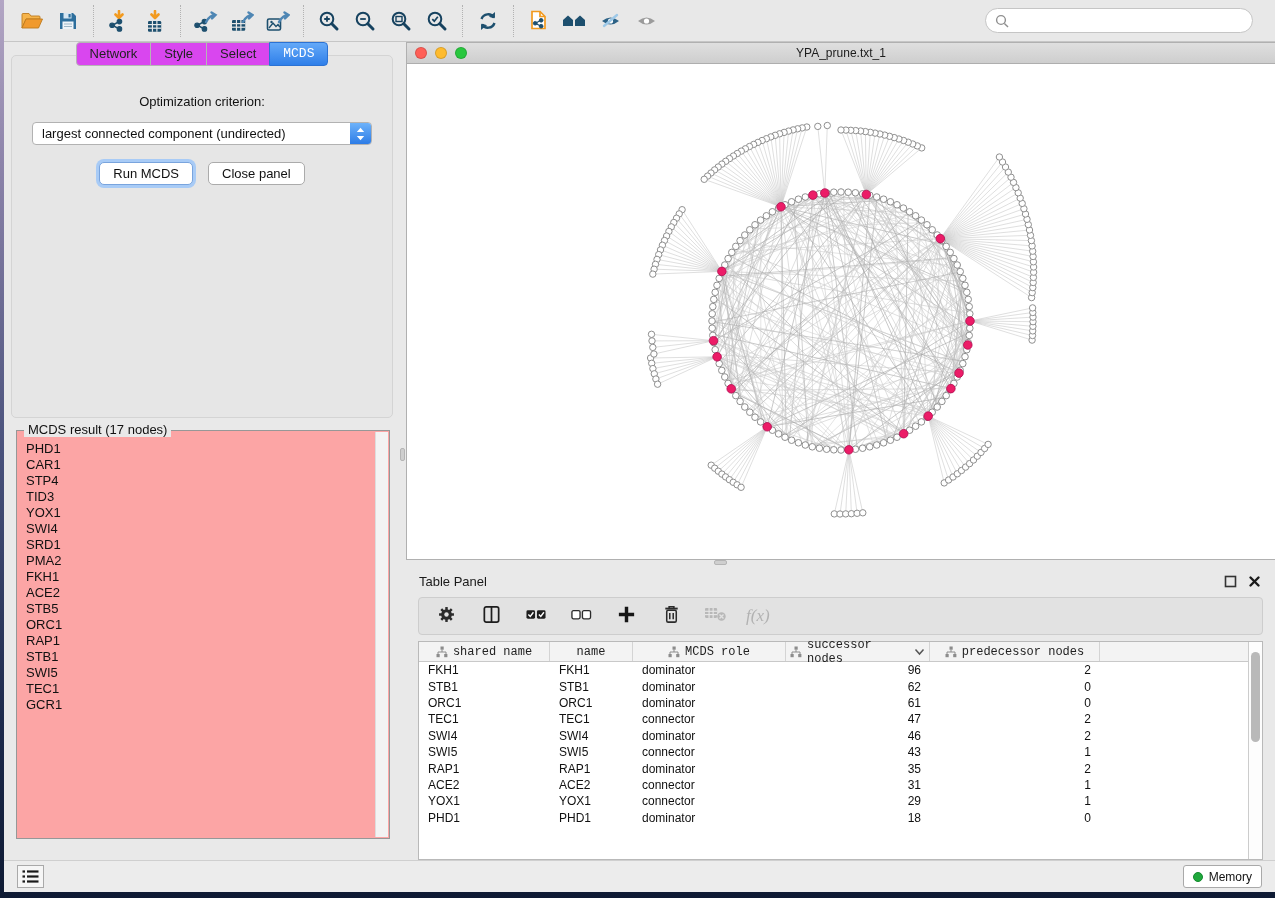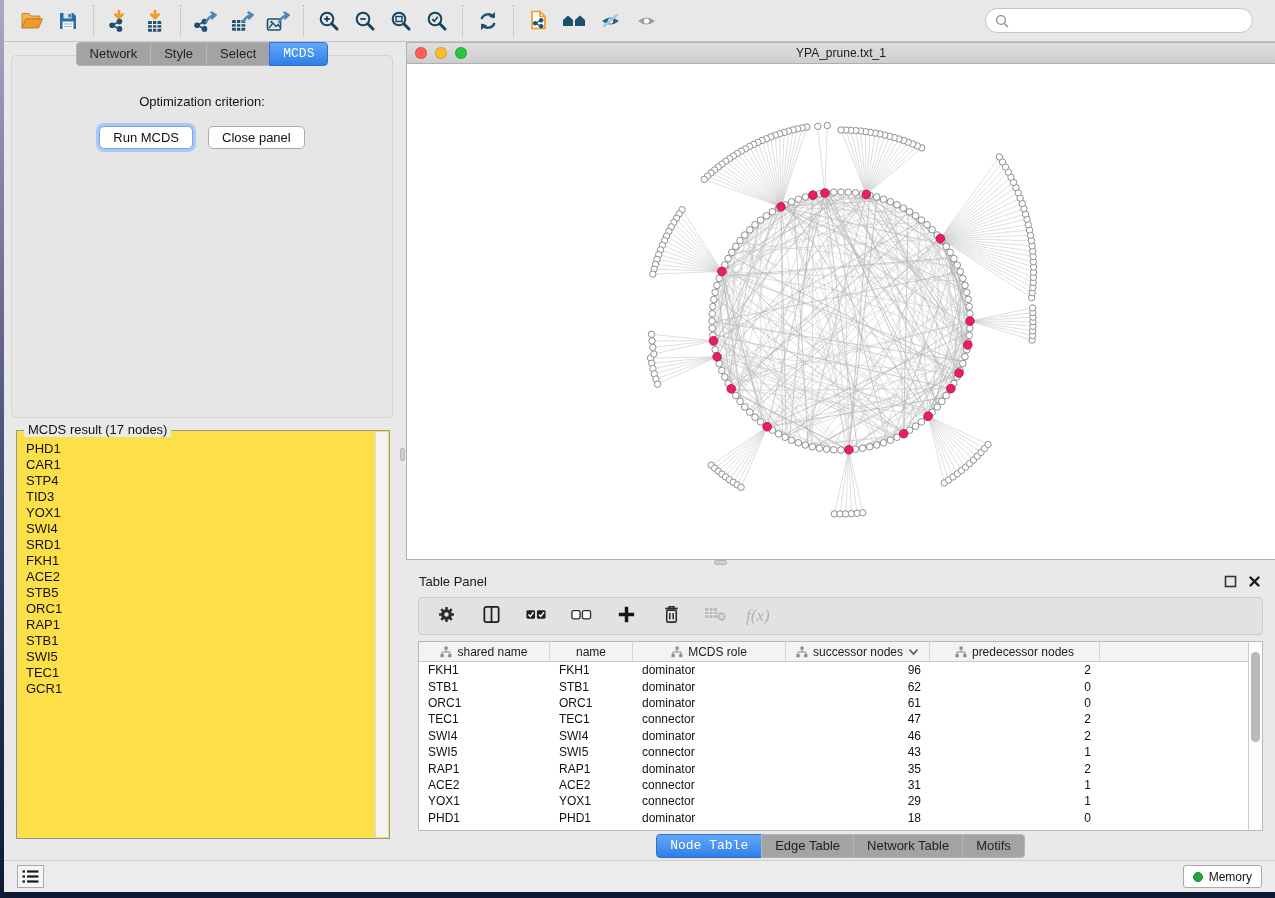--- a/index.html
+++ b/index.html
@@ -27,42 +27,42 @@
   .main { flex:1; display:flex; min-height:0; }
 
   
   .left-col { width:396px; flex:none; display:flex; flex-direction:column; min-height:0; }
   .panel-header { height:30px; display:flex; align-items:center; padding:0 13px;
     font-size:13px; color:#1a1a1a; flex:none; }
   .win-btns { margin-left:auto; display:flex; gap:9px; align-items:center; }
   .win-btn { width:15px; height:15px; display:flex; align-items:center; justify-content:center; }
 
   .cp-tabs { display:flex; justify-content:center; position:relative; z-index:2; flex:none; }
-  .cp-tab { font-size:13px; padding:3px 13px 4px; background:#a3a3a3; border:1px solid #b5b5b5;
+  .cp-tab { font-size:13px; padding:3px 13px 4px; background:#d946ef; border:1px solid #b5b5b5;
     margin-left:-1px; color:#222; }
   .cp-tab:first-child { border-radius:4px 0 0 4px; margin-left:0; }
   .cp-tab:last-child { border-radius:0 4px 4px 0; }
   .cp-tab.active { background:linear-gradient(#64a9f8,#2f7fe9); color:#fff; border-color:#2b72d4;font-family:Liberation Mono, monospace; }
 
   .cp-content { margin:-11px 7px 0; padding-top:32px; height:363px; flex:none;
     background:#e6e6e6; border:1px solid #d4d4d4; border-radius:5px; }
   .opt-label { text-align:center; font-size:13px; color:#111; margin-top:6px; }
   .dropdown { margin:13px 20px 0; height:23px; background:#fff; border:1px solid #b2b2b2;
     border-radius:4px; display:flex; align-items:center; position:relative; }
   .dd-text { flex:1; font-size:13px; color:#111; padding:0 9px; white-space:nowrap; overflow:hidden; }
   .dd-cap { position:absolute; right:0; top:0; bottom:0; width:21px; border-radius:0 3px 3px 0;
     background:linear-gradient(#6db2fa,#2d7ce6); display:flex; flex-direction:column;
     align-items:center; justify-content:center; gap:2px; }
   .btn-row { display:flex; justify-content:center; gap:15px; margin-top:17px; }
   .btn { font-size:13px; color:#111; background:#fff; border:1px solid #ababab;
     border-radius:5px; padding:3px 13px; }
   .btn.focused { box-shadow:0 0 0 3px #a8cbf6; border-color:#79a4dd; }
 
   .result-box { flex:1; margin:12px 10px 21px 12px; border:1px solid #979797;
-    position:relative; background:#fde047; display:flex; min-height:0; }
+    position:relative; background:#fca5a5; display:flex; min-height:0; }
   .result-legend { position:absolute; top:-9px; left:7px; background:#e9e9e9;
     padding:0 4px; font-size:13px; color:#111; }
   .result-list { flex:1; padding:10px 0 0 9px; font-size:13px; line-height:16px;
     color:#111; overflow:hidden; }
   .result-scroll { width:13px; margin:1px; background:#f3f3f3; border-left:1px solid #ddd; }
 
   
   .v-divider { width:6px; flex:none; position:relative; background:#e9e9e9; }
   .v-knob { position:absolute; left:0; top:406px; width:5px; height:13px;
     background:#cfcfcf; border:1px solid #b5b5b5; border-radius:2px; }
@@ -90,21 +90,21 @@
     border:1px solid #cdcdcd; border-radius:4px; display:flex; align-items:center;
     padding:0 15px; gap:21px; }
   .tp-tool { width:24px; height:24px; display:flex; align-items:flex-start; justify-content:center; }
 
   .tbl-wrap { margin:0 12px; flex:1; min-height:0; background:#fff;
     border:1px solid #b9b9b9; display:flex; position:relative; }
   .tbl { flex:1; min-width:0; display:flex; flex-direction:column; }
   .tbl-head { height:20px; flex:none; background:#f3f3f3; border-bottom:1px solid #c9c9c9;
     display:flex; }
   .th { display:flex; align-items:center; justify-content:center; gap:5px;
-    font-size:12px; color:#222; border-right:1px solid #d4d4d4; padding:0 4px; }
+    font-size:12px; color:#222; border-right:1px solid #d4d4d4; padding:0 4px;font-family:Liberation Mono, monospace; }
   .tbl-body { flex:1; overflow:hidden; }
   .tr { height:16.4px; display:flex; font-size:12px; color:#111; }
   .td { padding:0 9px; display:flex; align-items:center; overflow:hidden; white-space:nowrap; }
   .td.num { justify-content:flex-end; }
   .tbl-scroll { width:14px; flex:none; border-left:1px solid #ccc; background:#fdfdfd; position:relative; }
   .tbl-thumb { position:absolute; left:2px; right:2px; top:10px; height:90px;
     background:#b9b9b9; border-radius:5px; }
 
   .tp-tabs { height:29px; flex:none; display:flex; justify-content:center; align-items:center; }
 
@@ -347,36 +347,48 @@
 
         <div class="cp-tabs" id="cp-tabs">
             <div class="cp-tab">Network</div>
             <div class="cp-tab">Style</div>
             <div class="cp-tab">Select</div>
             <div class="cp-tab active">MCDS</div>
           </div>
 
         <div class="cp-content">
           <div class="opt-label">Optimization criterion:</div>
+          <div class="dropdown">
+            <span class="dd-text">largest connected component (undirected)</span>
+            <span class="dd-cap">
+              <svg width="9" height="6" viewBox="0 0 9 6">
+                  <path d="M0.8 5 L4.5 0.8 L8.2 5Z" fill="#fff"></path>
+                </svg>
+              <svg width="9" height="6" viewBox="0 0 9 6">
+                  <path d="M0.8 1 L4.5 5.2 L8.2 1Z" fill="#fff"></path>
+                </svg>
+            </span>
+          </div>
           <div class="btn-row">
             <button class="btn focused">Run MCDS</button>
             <button class="btn">Close panel</button>
           </div>
         </div>
 
         <div class="result-box">
           <span class="result-legend">MCDS result (17 nodes)</span>
           <div class="result-list" id="result-list">
               <div>PHD1</div>
               <div>CAR1</div>
               <div>STP4</div>
               <div>TID3</div>
               <div>YOX1</div>
               <div>SWI4</div>
               <div>SRD1</div>
+              <div>PMA2</div>
               <div>FKH1</div>
               <div>ACE2</div>
               <div>STB5</div>
               <div>ORC1</div>
               <div>RAP1</div>
               <div>STB1</div>
               <div>SWI5</div>
               <div>TEC1</div>
               <div>GCR1</div>
             </div>
@@ -1351,26 +1363,20 @@
                     <div class="td num" style="width: 144px;">18</div>
                     <div class="td num" style="width: 170px;">0</div>
                   </div>
                 </div>
             </div>
             <div class="tbl-scroll">
               <div class="tbl-thumb"></div>
             </div>
           </div>
 
-          <div class="tp-tabs" id="tp-tabs">
-              <div class="cp-tab active">Node Table</div>
-              <div class="cp-tab">Edge Table</div>
-              <div class="cp-tab">Network Table</div>
-              <div class="cp-tab">Motifs</div>
-            </div>
         </div>
       </div>
     </div>
 
     <div class="status-bar">
       <div class="sb-list-btn">
         <span style="display:flex">
             <svg width="17" height="15" viewBox="0 0 17 15" stroke="#1a1a1a">
               <g stroke-width="2.2">
                 <line x1="0.5" y1="2.5" x2="3" y2="2.5"></line>

